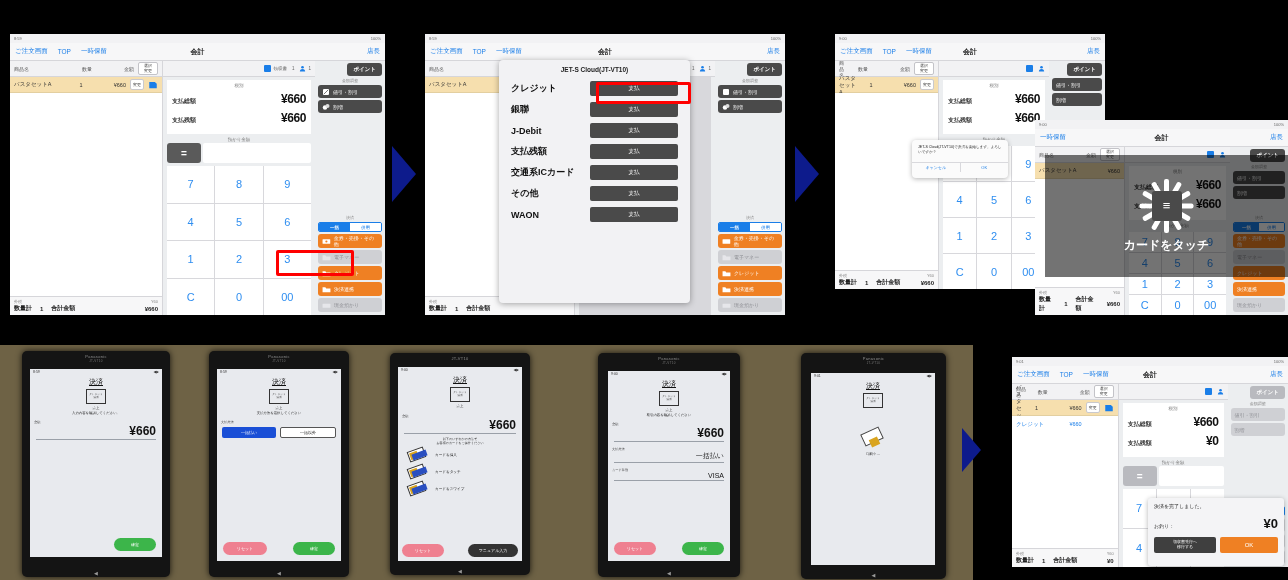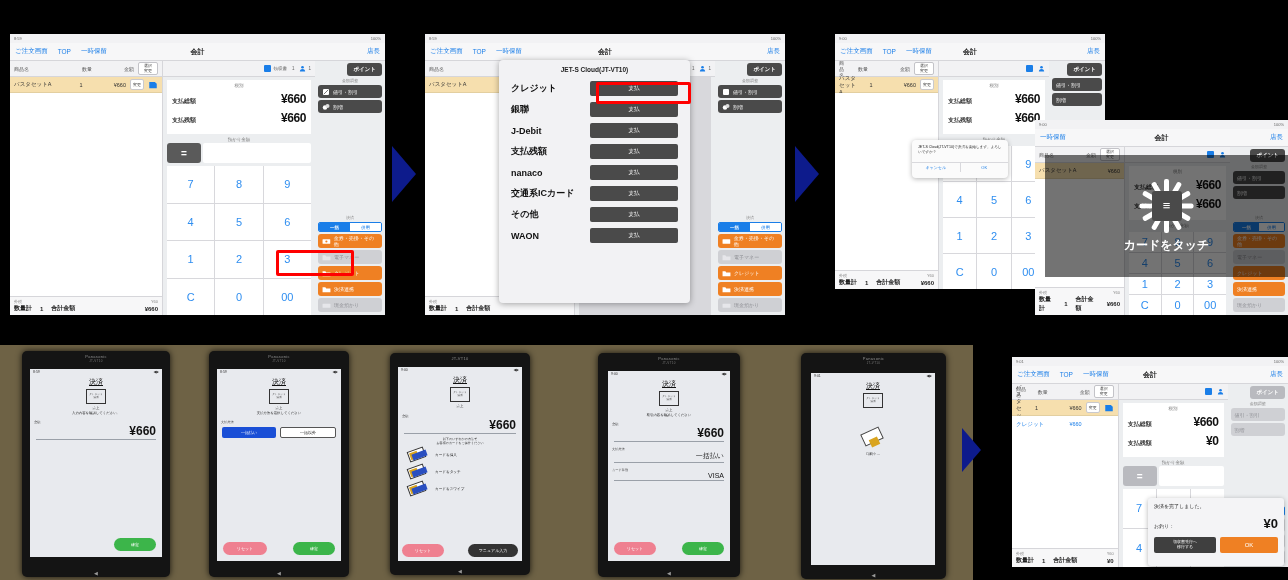--- a/index.html
+++ b/index.html
@@ -514,24 +514,20 @@
         </div>
       <div class="modal-row">
           <span class="mr-label">J-Debit</span>
           <span class="mr-btn">支払</span>
         </div>
       <div class="modal-row">
           <span class="mr-label">支払残額</span>
           <span class="mr-btn">支払</span>
         </div>
       <div class="modal-row">
-          <span class="mr-label">nanaco</span>
-          <span class="mr-btn">支払</span>
-        </div>
-      <div class="modal-row">
           <span class="mr-label">交通系ICカード</span>
           <span class="mr-btn">支払</span>
         </div>
       <div class="modal-row">
           <span class="mr-label">その他</span>
           <span class="mr-btn">支払</span>
         </div>
       <div class="modal-row">
           <span class="mr-label">WAON</span>
           <span class="mr-btn">支払</span>

